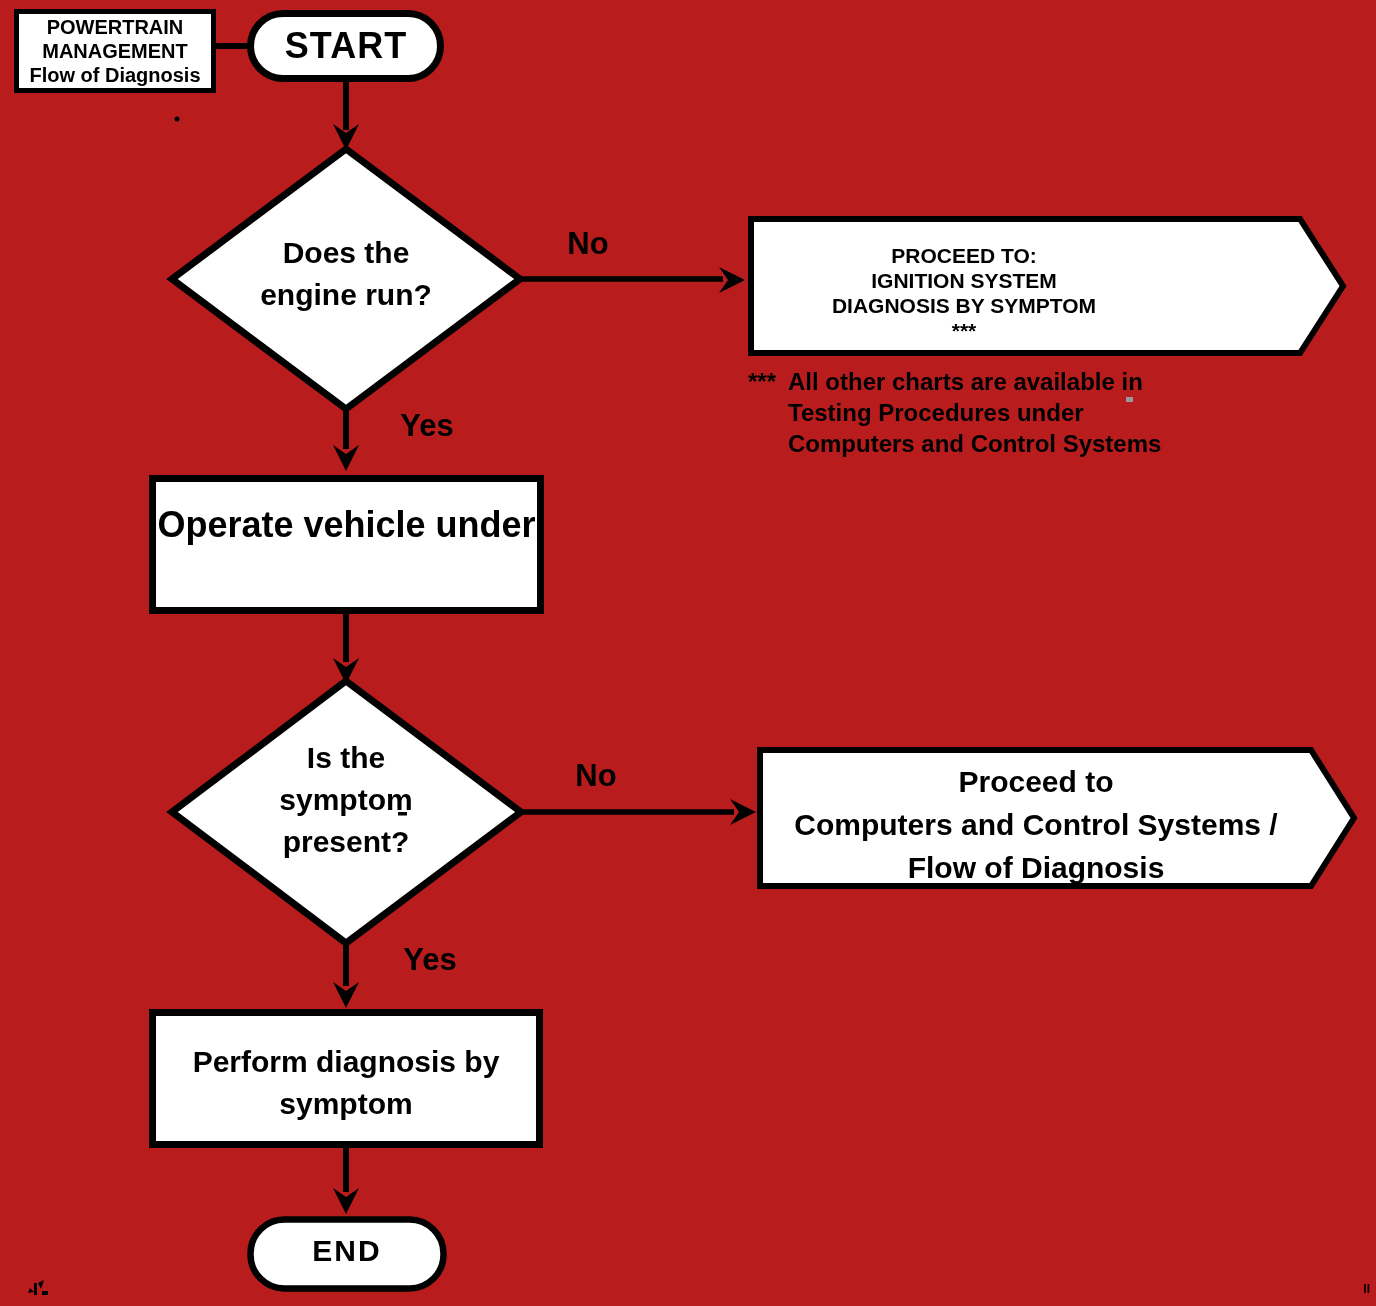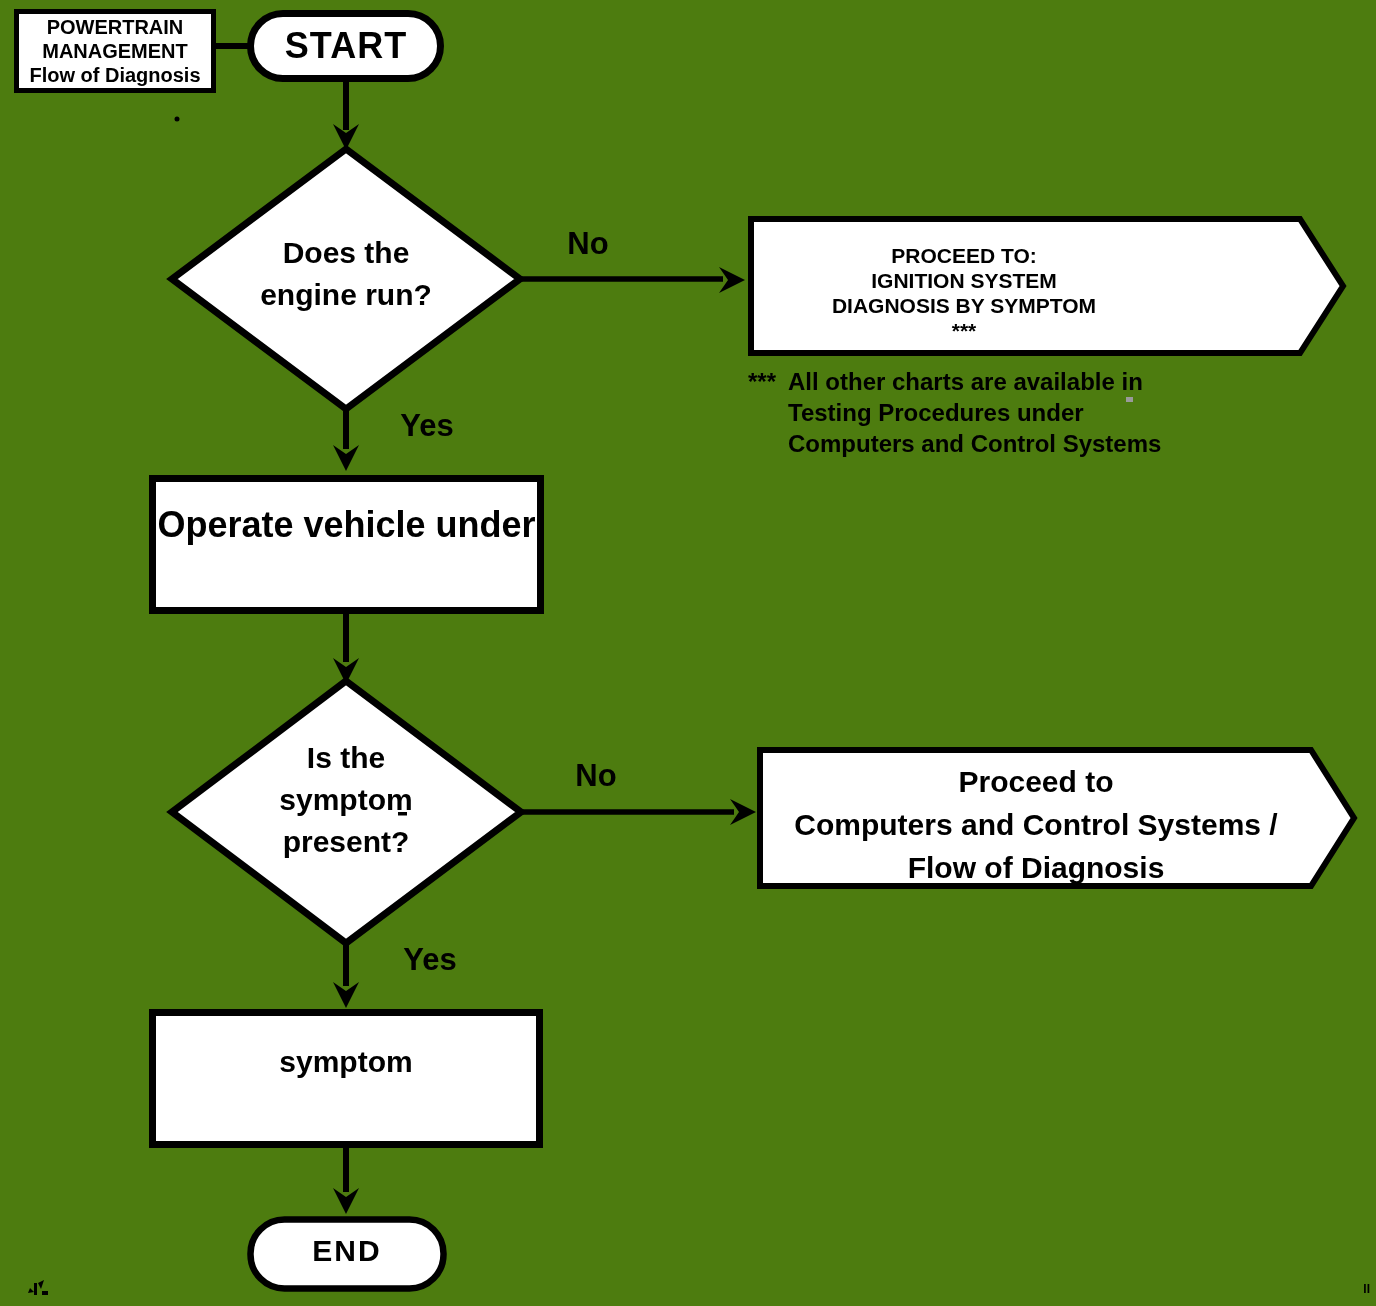--- a/index.html
+++ b/index.html
@@ -1,19 +1,19 @@
 <!DOCTYPE html>
 <html><head>
 <meta charset="utf-8">
 <style>
   html,body{margin:0;padding:0;background:#fff;}
   #page{
     position:relative;
     width:1376px;height:1306px;
-    background:#4d7c0f;
+    background:#b91c1c;
     font-family:"Liberation Sans", sans-serif;
     color:#000;
     overflow:hidden;
   }
   #shapes{position:absolute;left:0;top:0;}
   .txt{
     position:absolute;
     font-weight:bold;
     text-align:center;
     color:#000;
@@ -150,20 +150,21 @@
   <div class="txt no2-label">No</div>
   <div class="txt yes2-label">Yes</div>
 
   <div class="txt offpage2-label">
     <div>Proceed to</div>
     <div>Computers and Control Systems /</div>
     <div>Flow of Diagnosis</div>
   </div>
 
   <div class="txt process2-label">
+    <div>Perform diagnosis by</div>
     <div>symptom</div>
   </div>
 
   <div class="txt end-label">END</div>
 
   <div class="txt page-mark">II</div>
 
 </div>
 
 </body></html>

